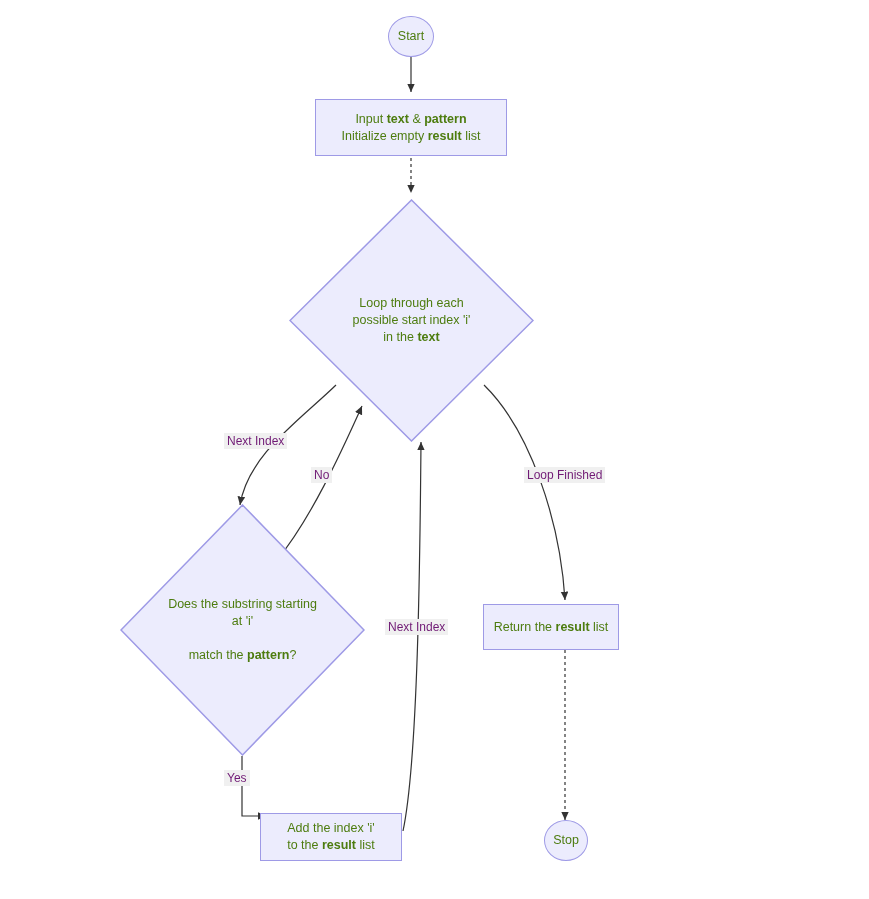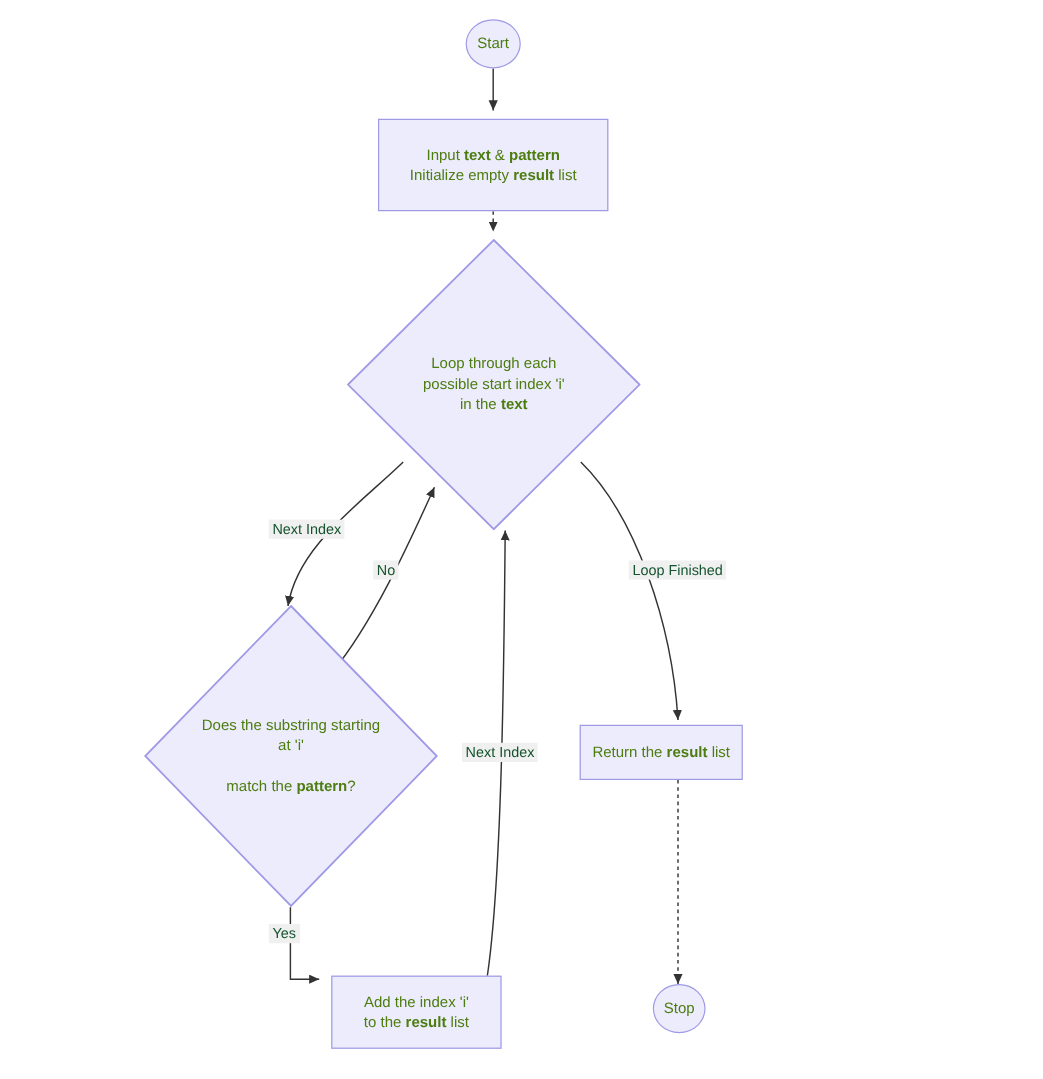--- a/index.html
+++ b/index.html
@@ -59,21 +59,21 @@
   .diamond-label {
     position: relative;
     z-index: 2;
     width: 100%;
     text-align: center;
   }
   .edge-label {
     position: absolute;
     font-size: 12px;
     line-height: 14px;
-    color: #14532d;
+    color: #701a75;
     background: #f0f0f0;
     padding: 1px 3px;
     white-space: nowrap;
   }
   b { font-weight: bold; }
 </style>
 </head>
 <body>
 
 <div id="canvas">
@@ -99,21 +99,21 @@
 
     <path d="M403,831 C418,760 420,560 421,442" fill="none" stroke="#333333" stroke-width="1.2" marker-end="url(#arrow)"></path>
 
     <path d="M565,650 L565,820" fill="none" stroke="#333333" stroke-width="1.2" stroke-dasharray="3,3" marker-end="url(#arrow)"></path>
   </svg>
 
   <div class="node node-terminal" style="left:388px; top:16px; width:46px; height:41px;">
     <span>Start</span>
   </div>
 
-  <div class="node node-process" style="left:315px; top:99px; width:192px; height:77px;">
+  <div class="node node-process" style="left:315px; top:99px; width:192px; height:57px;">
     <div>
       <div><span>Input </span><b>text</b><span> &amp; </span><b>pattern</b></div>
       <div><span>Initialize empty </span><b>result</b><span> list</span></div>
     </div>
   </div>
 
   <div class="node node-decision" style="left:120px; top:504px; width:245px; height:252px;">
     <svg class="diamond-shape" viewBox="0 0 245 252" preserveAspectRatio="none">
       <polygon points="122.5,1 244,126 122.5,251 1,126" fill="#ececfd" stroke="#9e9ae6" stroke-width="1.5"></polygon>
     </svg>
@@ -129,21 +129,21 @@
     <svg class="diamond-shape" viewBox="0 0 245 243" preserveAspectRatio="none">
       <polygon points="122.5,1 244,121.5 122.5,242 1,121.5" fill="#ececfd" stroke="#9e9ae6" stroke-width="1.5"></polygon>
     </svg>
     <div class="diamond-label">
       <div>Loop through each</div>
       <div>possible start index 'i'</div>
       <div><span>in the </span><b>text</b></div>
     </div>
   </div>
 
-  <div class="node node-process" style="left:276px; top:813px; width:142px; height:61px;">
+  <div class="node node-process" style="left:260px; top:813px; width:142px; height:48px;">
     <div>
       <div>Add the index 'i'</div>
       <div><span>to the </span><b>result</b><span> list</span></div>
     </div>
   </div>
 
   <div class="node node-process" style="left:483px; top:604px; width:136px; height:46px;">
     <div>
       <span>Return the </span><b>result</b><span> list</span>
     </div>

